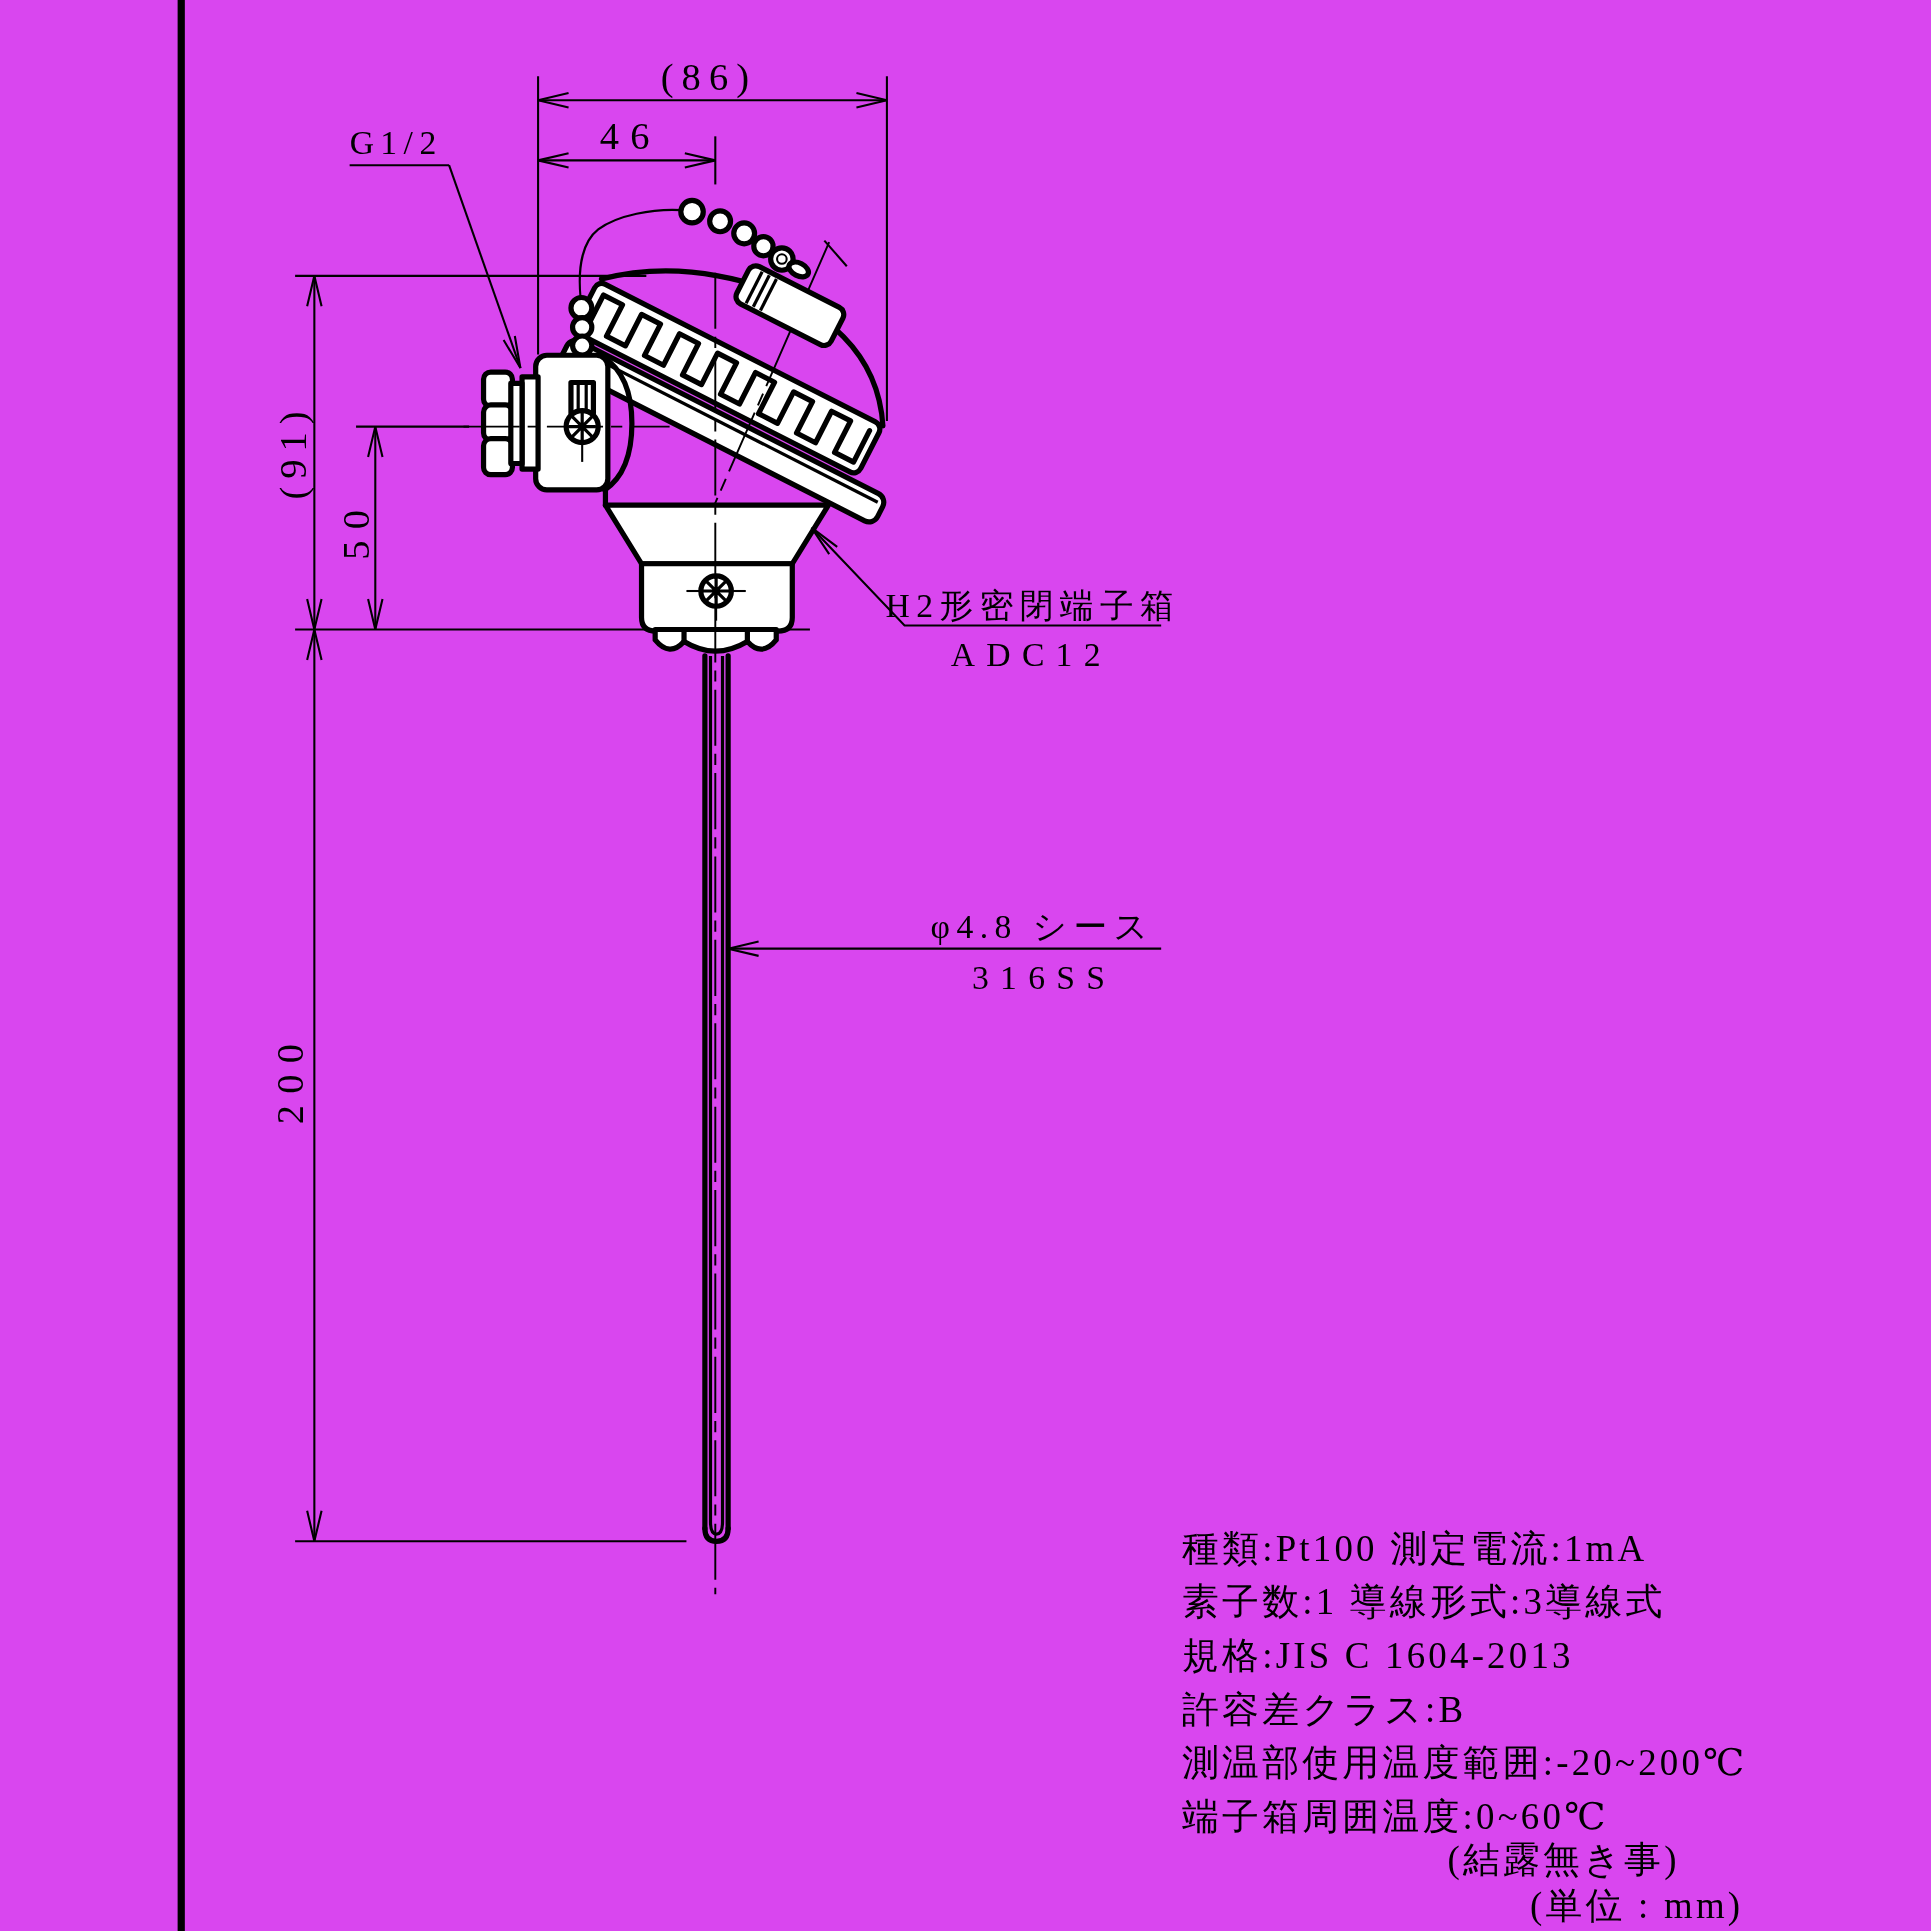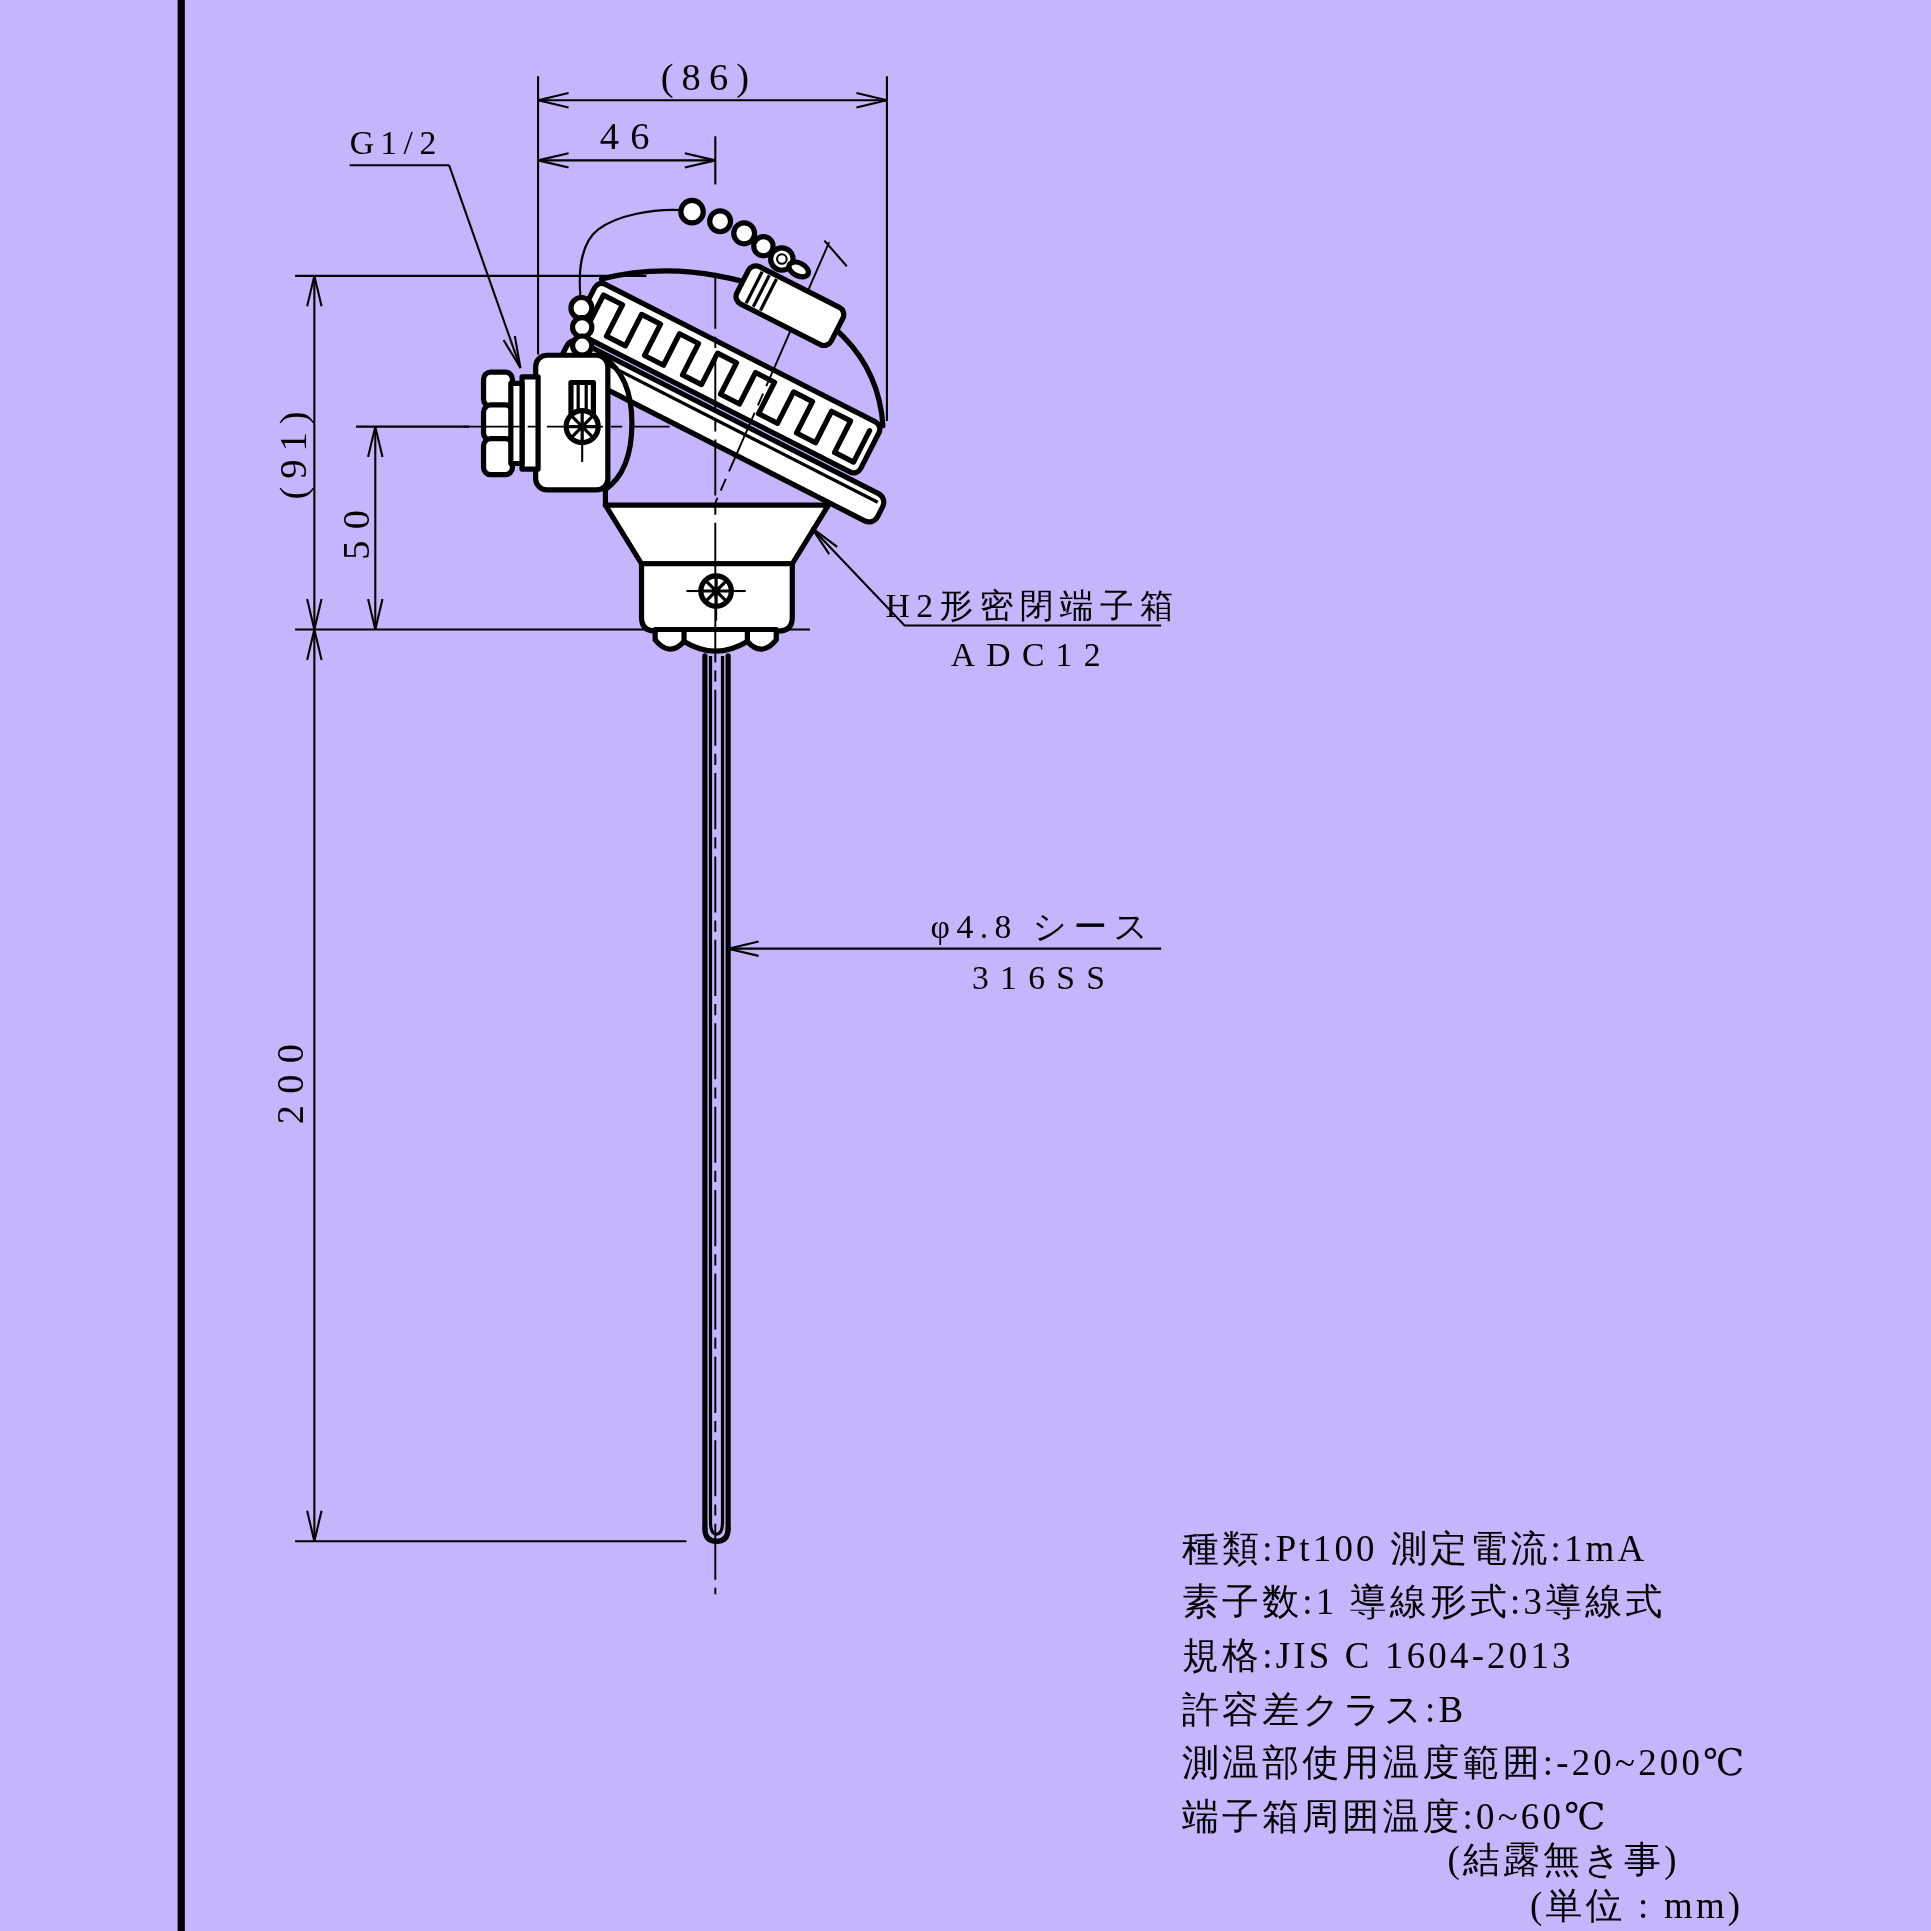--- a/index.html
+++ b/index.html
@@ -1,16 +1,16 @@
 <!DOCTYPE html>
 <html style="font-size:13px"><head>
 <meta charset="utf-8">
 <style>
   html,body{margin:0;padding:0;background:#ffffff;}
-  #stage{width:1931px;height:1931px;position:relative;background:#c4b5fd;}
+  #stage{width:1931px;height:1931px;position:relative;background:#d946ef;}
   svg{display:block;}
   text{font-family:"Liberation Serif","DejaVu Serif",serif;fill:#000;}
   .dim{font-size:48px;letter-spacing:10px;}
   .dimw{font-size:48px;letter-spacing:14px;}
   .lbl{font-size:42px;letter-spacing:8px;}
   .lblw{font-size:42px;letter-spacing:14px;}
   .spec{font-size:46px;letter-spacing:4px;}
   .thick{stroke:#000;stroke-width:6.5;fill:none;stroke-linecap:round;stroke-linejoin:round;}
   .thickf{stroke:#000;stroke-width:6.5;fill:#fff;stroke-linejoin:round;}
   .thin{stroke:#000;stroke-width:2.6;fill:none;stroke-linecap:butt;}

